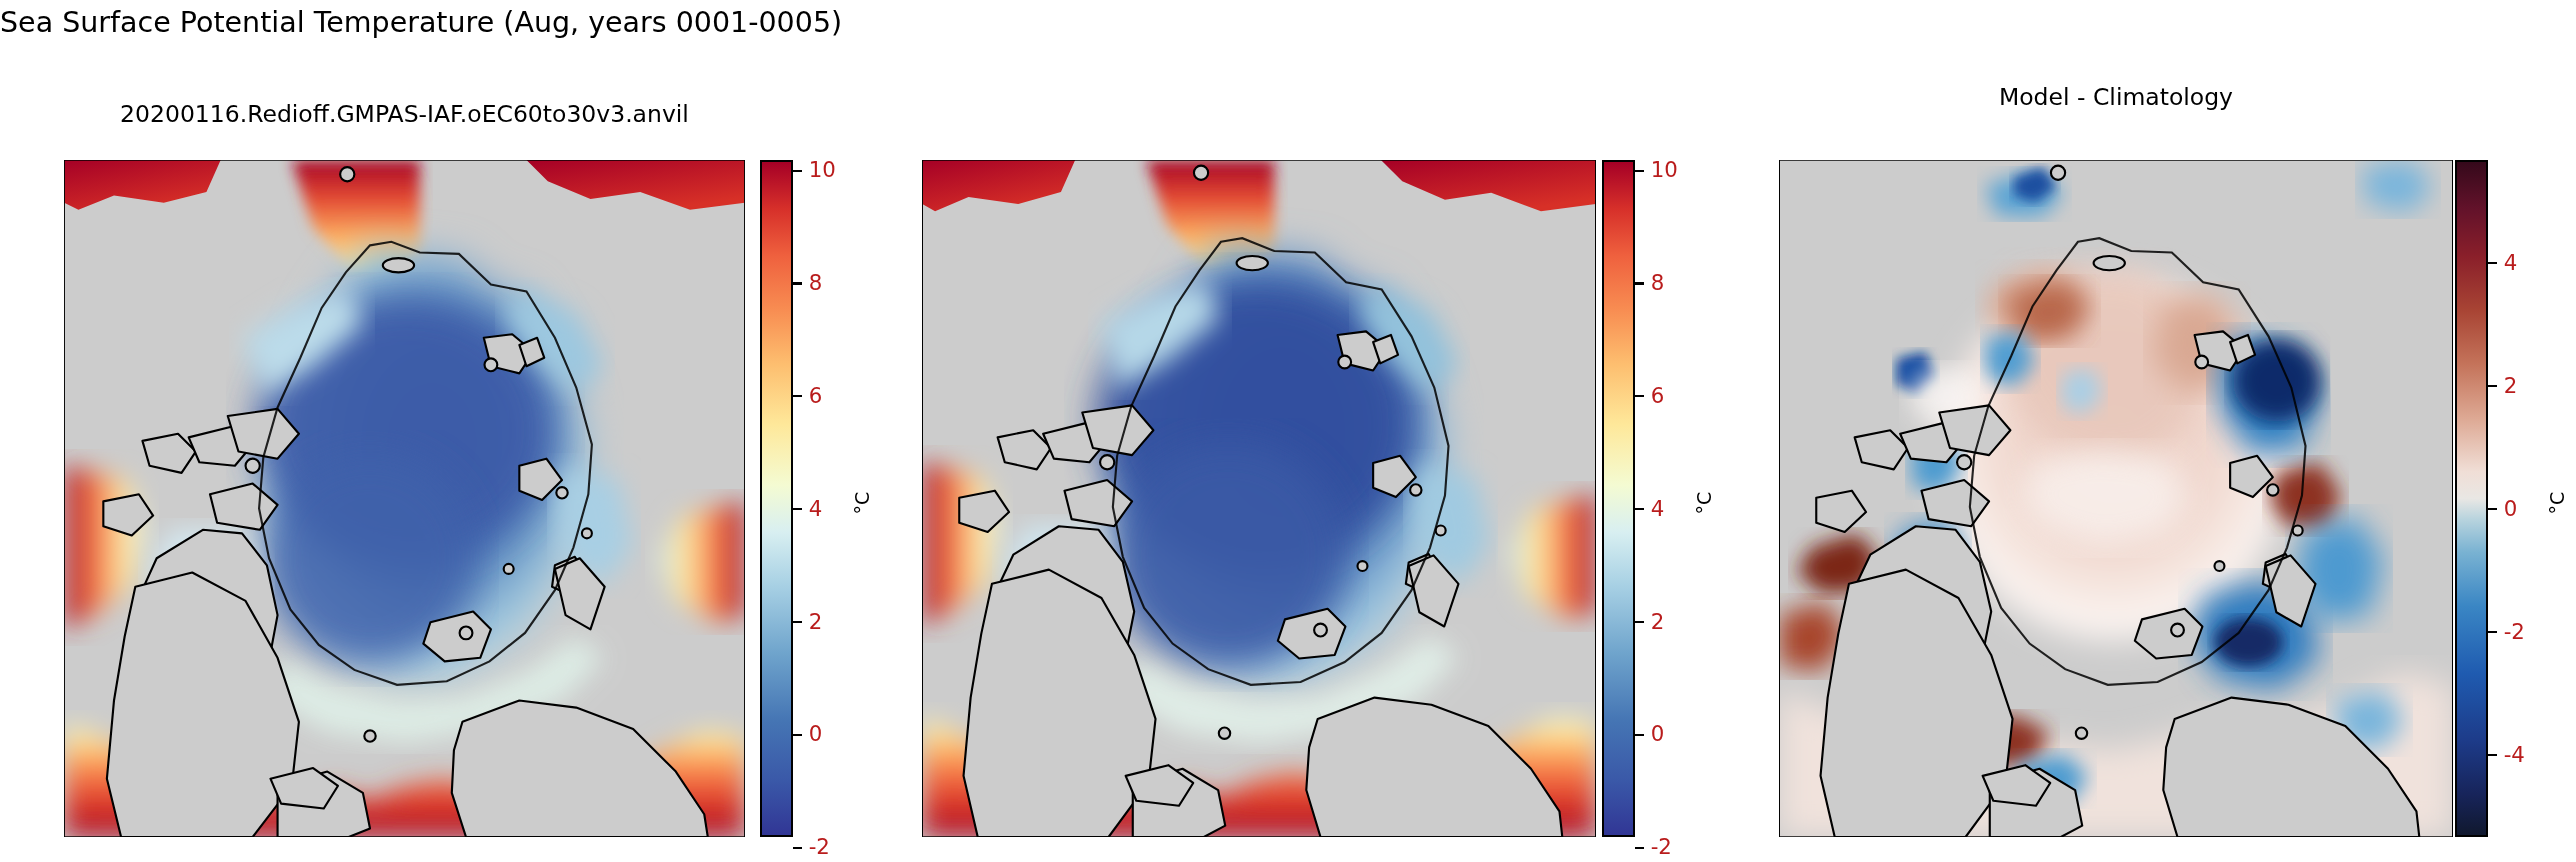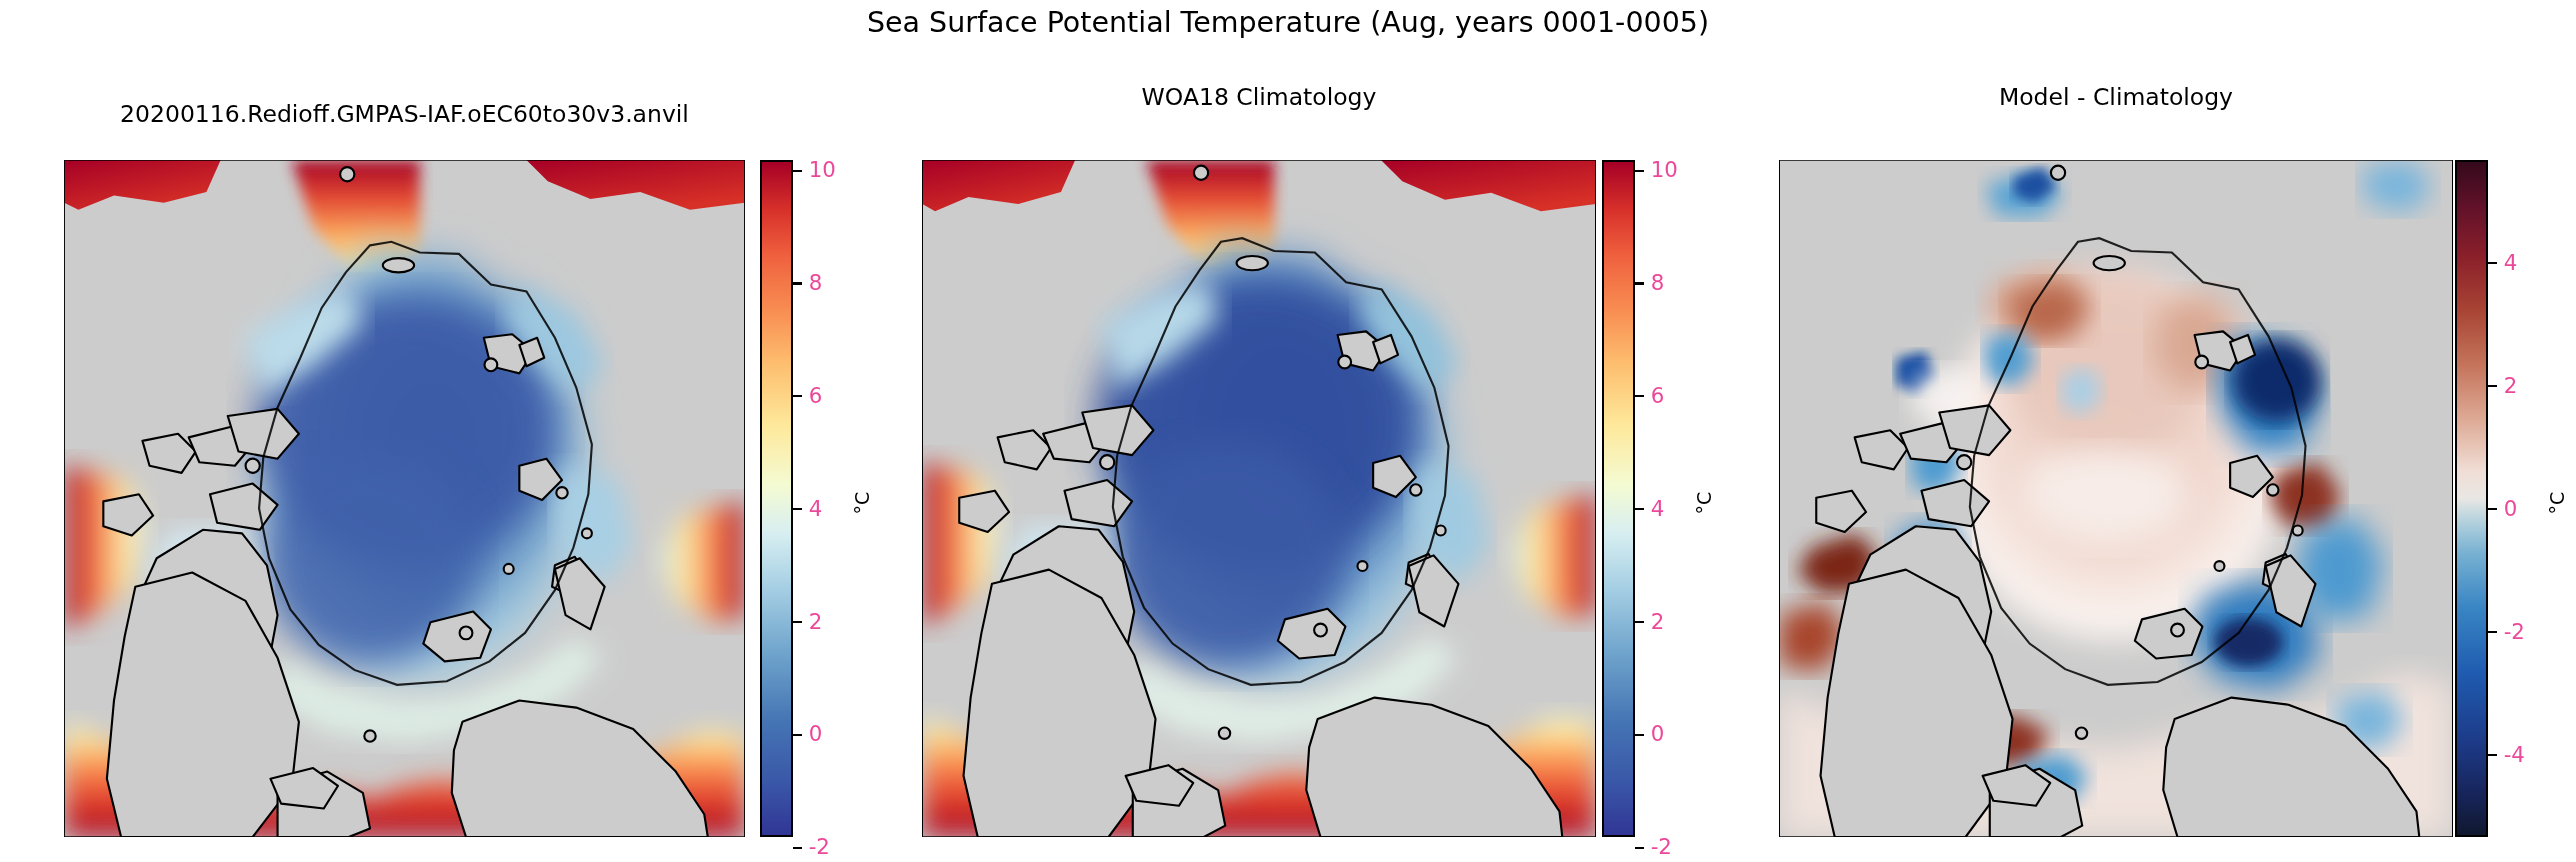--- a/index.html
+++ b/index.html
@@ -19,21 +19,20 @@
     left: 0; top: 0;
     width: 2576px;
     height: 862px;
     background: #ffffff;
   }
   .suptitle {
     position: absolute;
     left: 0;
     top: 5.7px;
     width: 2576px;
-    text-align: center;
     font-size: 28.5px;
     color: #000000;
     font-family: "DejaVu Sans", sans-serif;
     letter-spacing: 0px;
     white-space: nowrap;
   }
   .panel-title {
     position: absolute;
     top: 83px;
     text-align: center;
@@ -85,21 +84,21 @@
     display: inline-block;
     width: 9.3px;
     height: 2.1px;
     background: #000000;
     vertical-align: middle;
   }
   .tick .tlabel {
     display: inline-block;
     vertical-align: middle;
     font-size: 21.3px;
-    color: #ec4899;
+    color: #b91c1c;
     margin-left: 6.4px;
     font-family: "DejaVu Sans", sans-serif;
     line-height: 1;
     position: relative;
     top: -0.7px;
   }
   .cbar-unit {
     position: absolute;
     font-size: 19px;
     color: #000000;
@@ -246,21 +245,20 @@
       <div class="tick" style="top:83.333%"><span class="mark"></span><span class="tlabel">0</span></div>
       <div class="tick" style="top:66.667%"><span class="mark"></span><span class="tlabel">2</span></div>
       <div class="tick" style="top:50%"><span class="mark"></span><span class="tlabel">4</span></div>
       <div class="tick" style="top:33.333%"><span class="mark"></span><span class="tlabel">6</span></div>
       <div class="tick" style="top:16.667%"><span class="mark"></span><span class="tlabel">8</span></div>
       <div class="tick" style="top:0%"><span class="mark"></span><span class="tlabel">10</span></div>
     </div>
     <div class="cbar-unit" style="left:91px; top:332px;">°C</div>
   </div>
 
-  <div class="panel-title" style="left:922px; width:674px;">WOA18 Climatology</div>
   <div class="panel" style="left:922px; width:674px;">
     <svg width="674" height="677" viewBox="0 0 947 952">
       <defs>
         <radialGradient id="coldcore2" cx="0.5" cy="0.43" r="0.5">
           <stop offset="0" stop-color="#30499c"></stop>
           <stop offset="0.4" stop-color="#3d5ea8"></stop>
           <stop offset="0.72" stop-color="#5f8dc2"></stop>
           <stop offset="1" stop-color="#a2cbe2"></stop>
         </radialGradient>
         <linearGradient id="warmS2" x1="0" y1="1" x2="0" y2="0">

